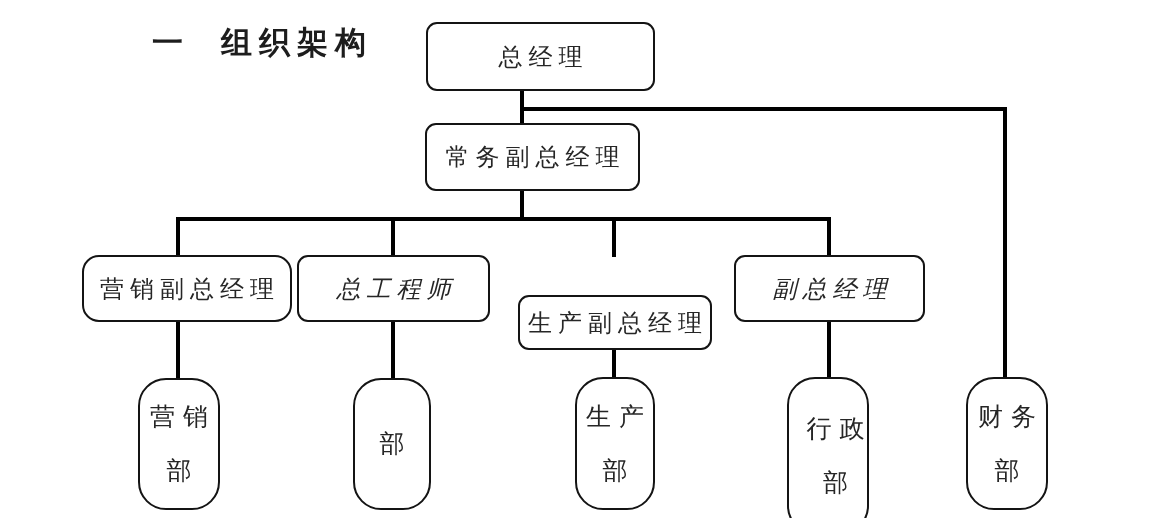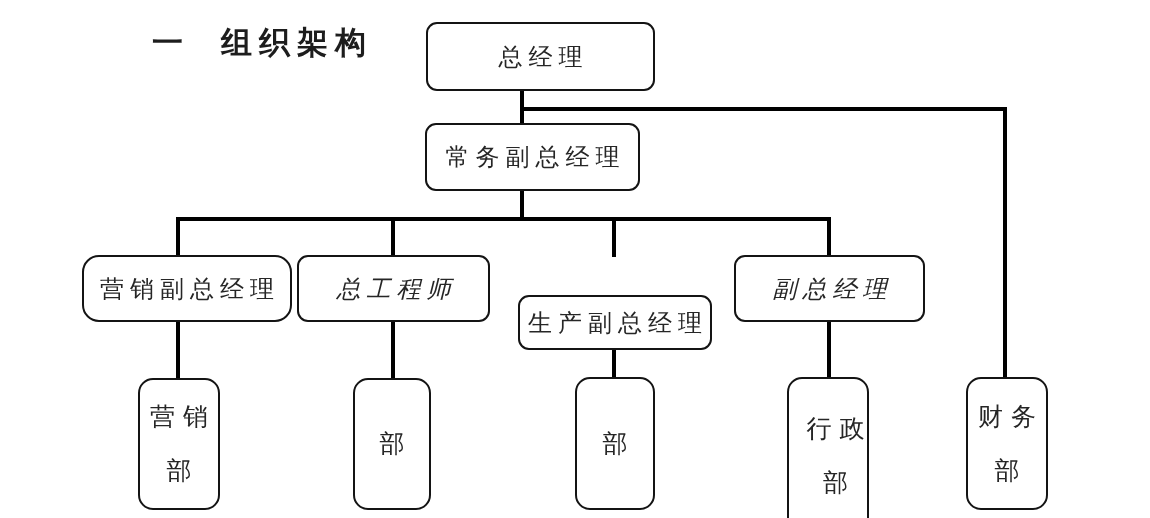--- a/index.html
+++ b/index.html
@@ -41,21 +41,21 @@
     color: #262626;
     z-index: 2;
   }
   .node .lbl {
     font-size: 24px;
     letter-spacing: 6px;
     text-indent: 6px;
     white-space: nowrap;
   }
   .node.dept {
-    border-radius: 15px;
+    border-radius: 28px;
     flex-direction: column;
     justify-content: center;
   }
   .node.dept .lbl {
     font-size: 25px;
     letter-spacing: 8px;
     text-indent: 8px;
     line-height: 54px;
   }
 
@@ -139,20 +139,21 @@
   </div>
 
   <div class="node dept" id="node-d1">
     <span class="lbl">营销</span>
     <span class="lbl">部</span>
   </div>
   <div class="node dept" id="node-d2">
     <span class="lbl">部</span>
   </div>
   <div class="node dept" id="node-d3">
+    <span class="lbl">生产</span>
     <span class="lbl">部</span>
   </div>
   <div class="node dept" id="node-d4">
     <span class="lbl">行政</span>
     <span class="lbl">部</span>
   </div>
   <div class="node dept" id="node-d5">
     <span class="lbl">财务</span>
     <span class="lbl">部</span>
   </div>

